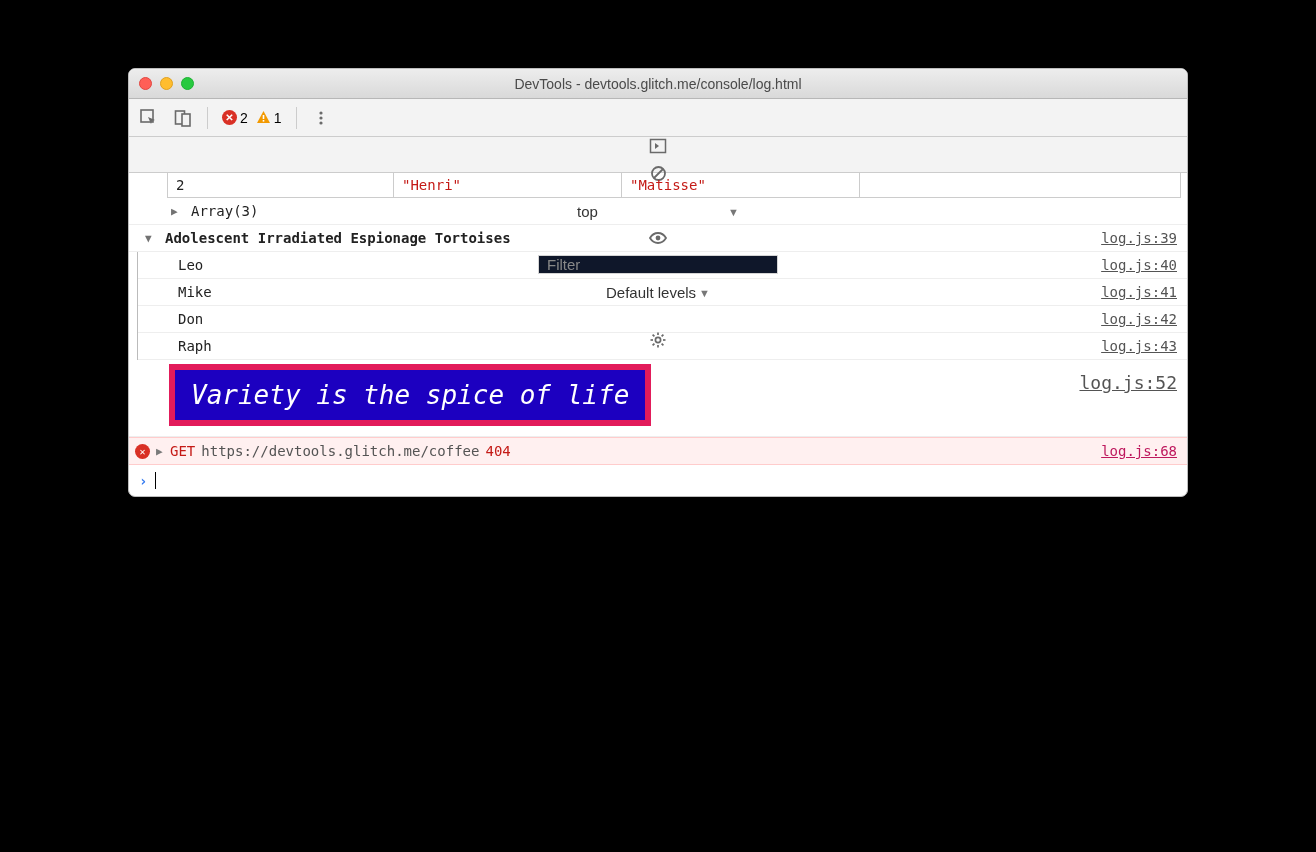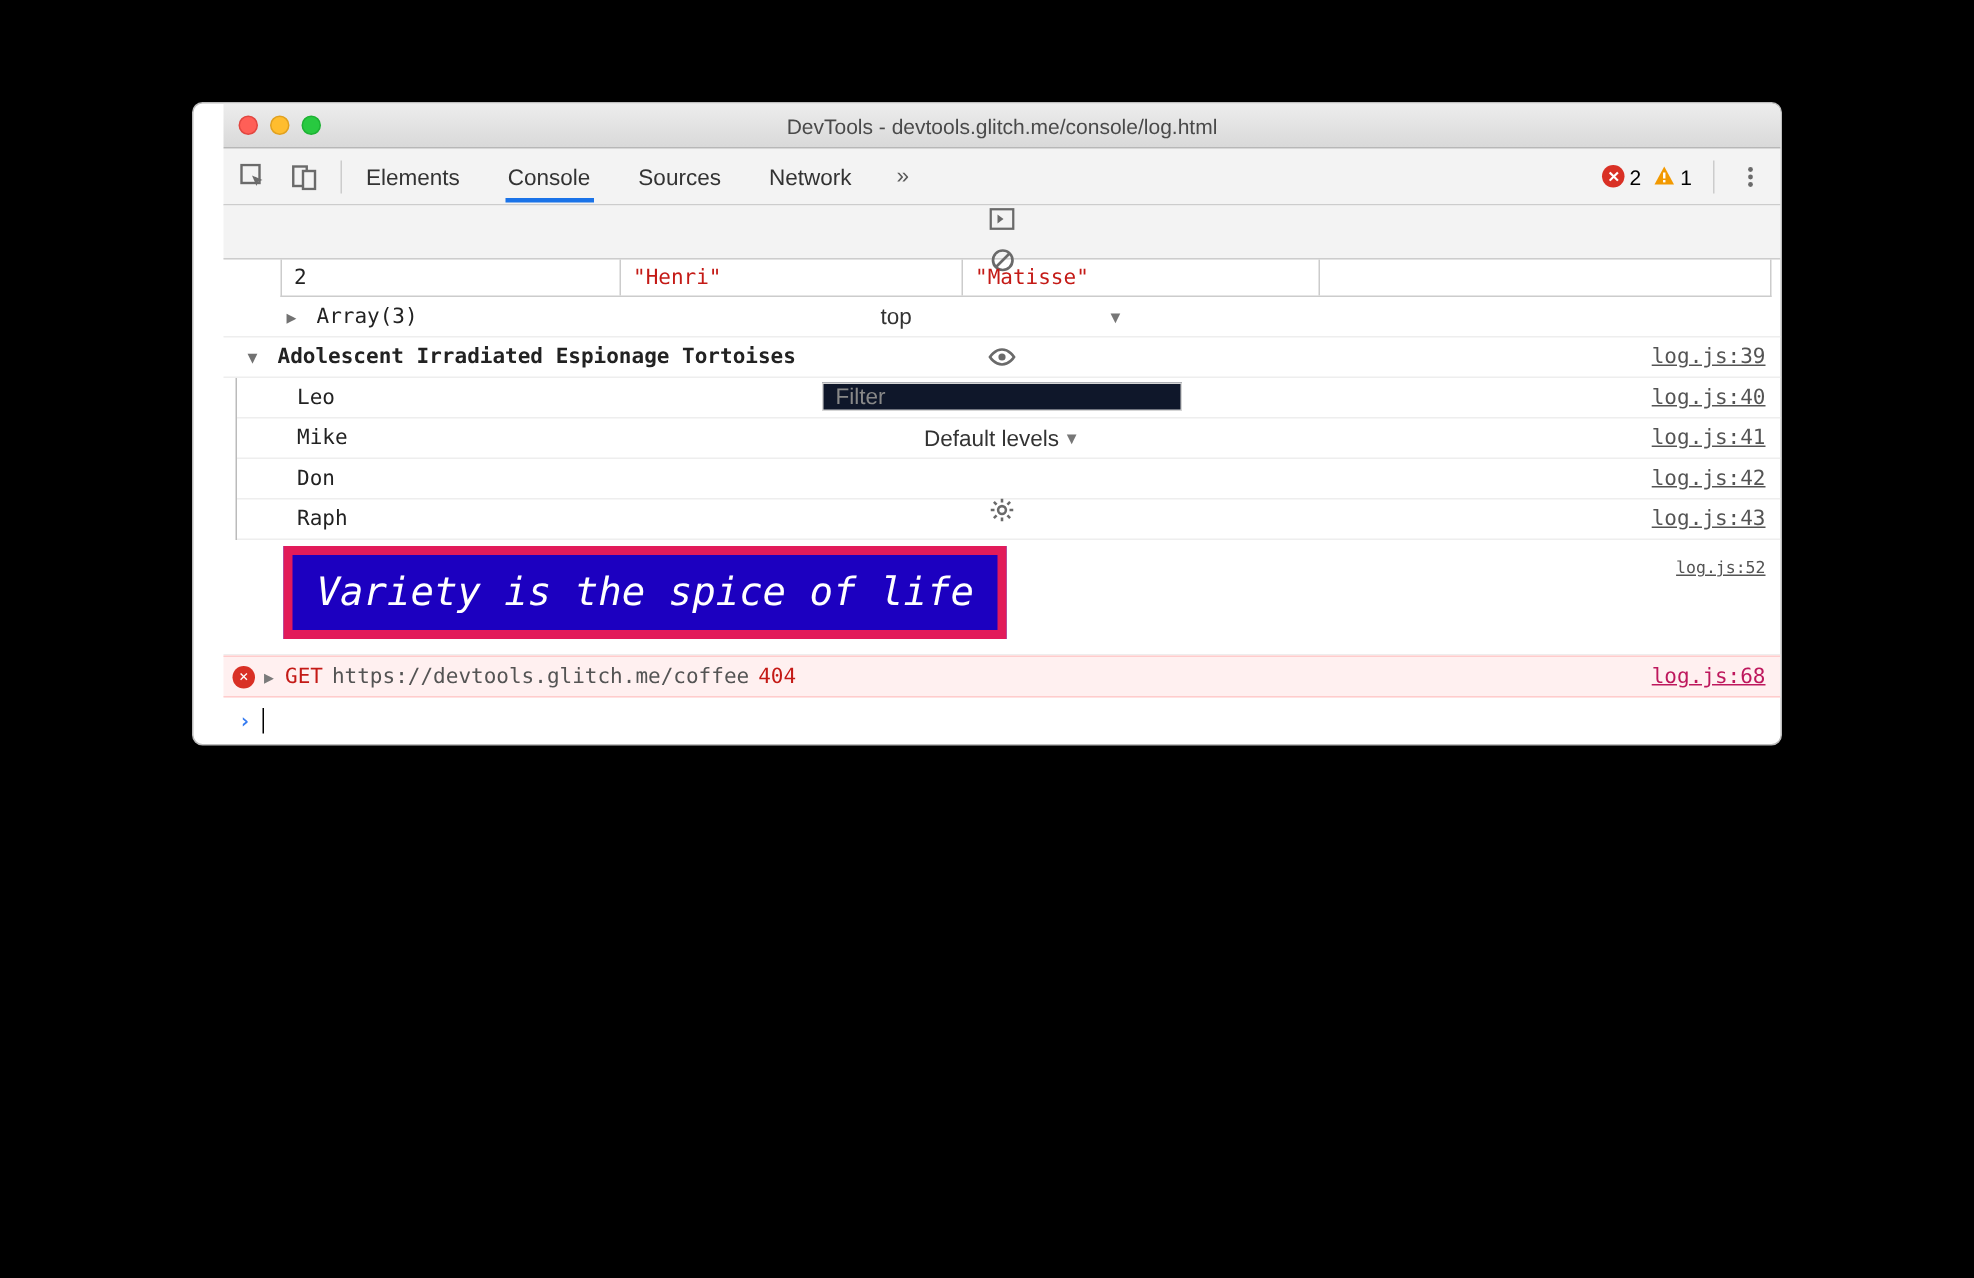--- a/index.html
+++ b/index.html
@@ -13,21 +13,20 @@
     justify-content: center;
     padding-top: 68px;
   }
   .window {
     width: 1060px;
     background: #fff;
     border-radius: 7px;
     box-shadow: 0 20px 60px rgba(0,0,0,.45);
     overflow: hidden;
     border: 1px solid #bdbdbd;
-    padding-left: 20px;
   }
 
   
   .titlebar {
     height: 30px;
     background: linear-gradient(#ededed,#d9d9d9);
     border-bottom: 1px solid #b7b7b7;
     display: flex;
     align-items: center;
     padding: 0 10px;
@@ -147,21 +146,21 @@
     color:#fff; font-style:italic;
     border:6px solid #d4145a;
     border-color:#e21b5a;
     padding:10px 16px;
     font-size:26px;
     margin-left:34px;
     margin-right:190px;
     display:inline-block;
   }
   .styled-wrap { padding:4px 10px 10px 6px; border-bottom:1px solid #eee; display:flex; }
-  .styled-wrap .src { font-family:Menlo,monospace; font-size:11px; text-decoration:underline; color:#545454; margin-left:auto; padding-top:8px; }
+  .styled-wrap .src { font-family:Menlo,monospace; font-size:18px; text-decoration:underline; color:#545454; margin-left:auto; padding-top:8px; }
 
   .err-row {
     background:#fff0f0;
     border-top:1px solid #fcc;
     border-bottom:1px solid #fcc;
     display:flex; align-items:center;
     padding:5px 10px 5px 6px;
     font-family:Menlo,monospace; font-size:14px;
   }
   .err-row .erricon {
@@ -205,27 +204,20 @@
           <path d="M8 8 L15 11 L12 12 L11 15 Z" fill="#6a6a6a"></path>
         </svg>
     </div>
     <div class="tool-ic">
       <svg width="18" height="18" viewBox="0 0 18 18">
           <rect x="1.5" y="2" width="9" height="13" fill="none" stroke="#6a6a6a" stroke-width="1.6"></rect>
           <rect x="8" y="5" width="8" height="12" fill="#f3f3f3" stroke="#6a6a6a" stroke-width="1.6"></rect>
         </svg>
     </div>
     <div class="vsep"></div>
-    <div class="tabs">
-      <div class="tab">Elements</div>
-      <div class="tab active">Console</div>
-      <div class="tab">Sources</div>
-      <div class="tab">Network</div>
-      <div class="more-tabs">»</div>
-    </div>
     <div class="errwarn">
       <div class="errbadge">
         <span class="circ errc">✕</span>
         <span>2</span>
       </div>
       <div class="errbadge">
         <span class="warnc">
           <svg width="15" height="15" viewBox="0 0 15 15">
               <path d="M7.5 1 L14 13 L1 13 Z" fill="#f29900"></path>
               <rect x="6.7" y="5" width="1.6" height="4" fill="#fff"></rect>

